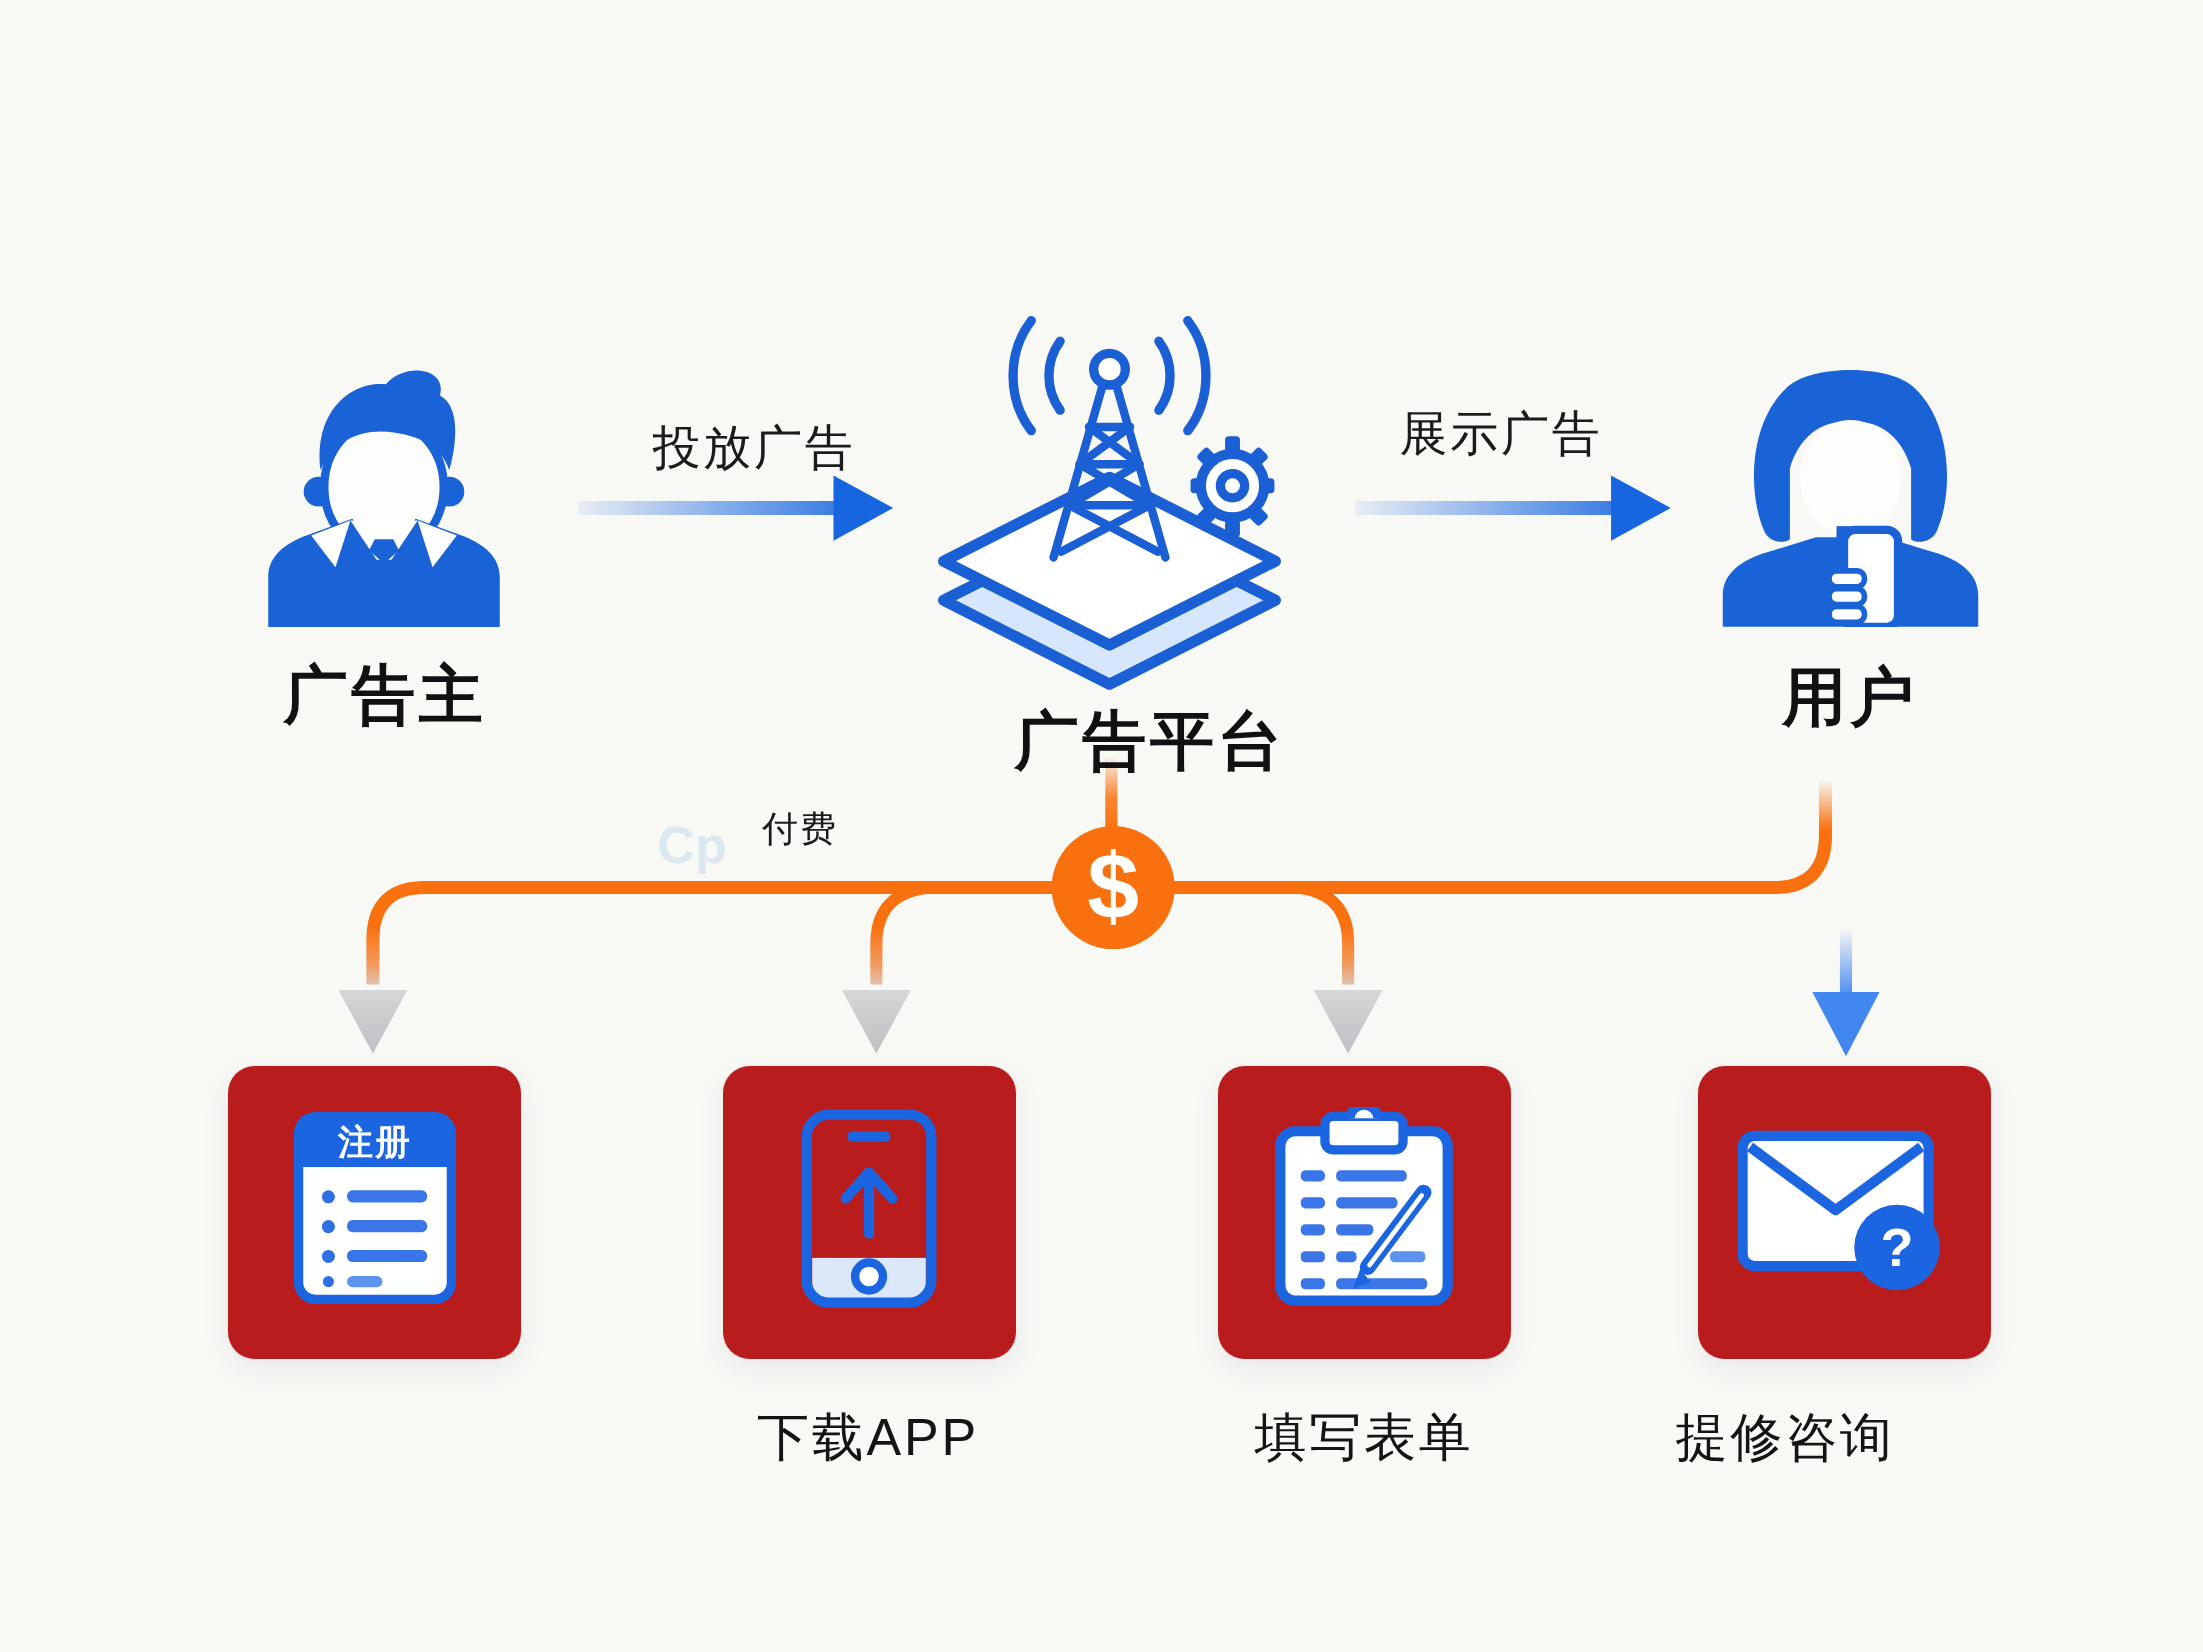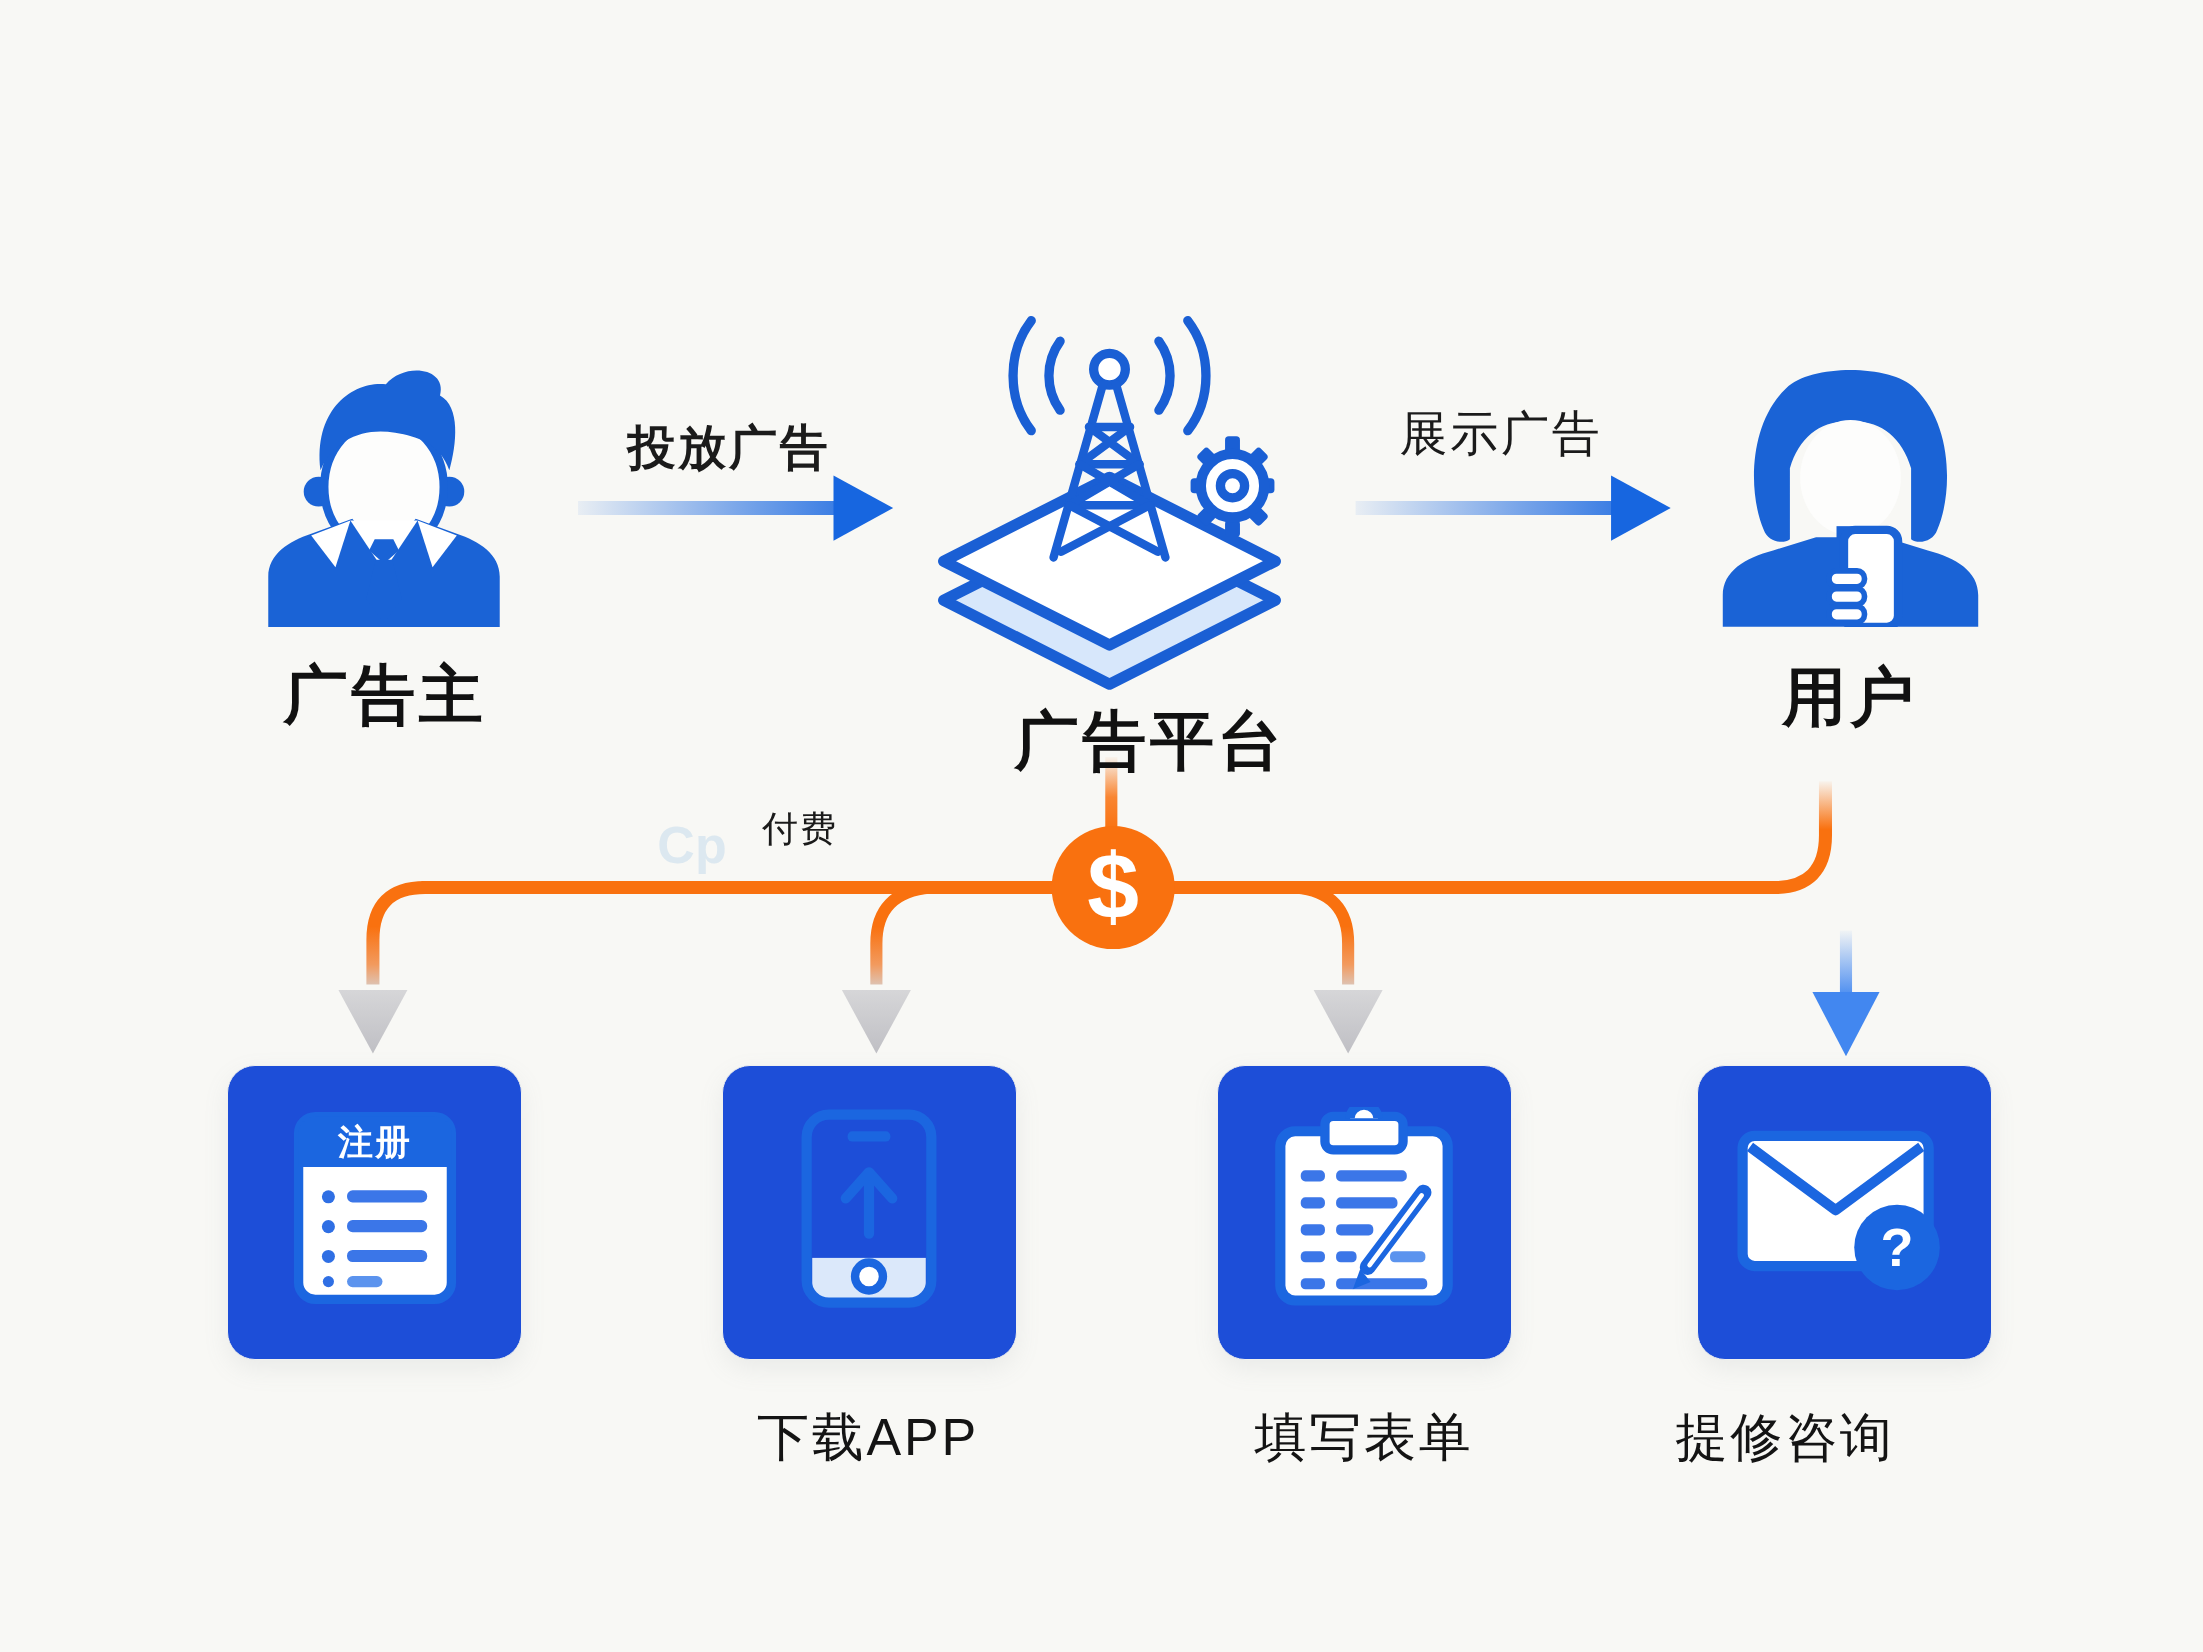--- a/index.html
+++ b/index.html
@@ -10,21 +10,21 @@
     color:#161616;
   }
   .abs{position:absolute;}
   .ctr{transform:translate(-50%,-50%);white-space:nowrap;}
   .top-label{font-size:64px;font-weight:700;color:#111;letter-spacing:3.7px;}
   .arrow-label{font-size:48px;font-weight:500;color:#1b1b1b;letter-spacing:2.8px;}
   .pay-label{font-size:36px;font-weight:500;color:#1b1b1b;letter-spacing:1.9px;}
   .watermark{font-size:52px;font-weight:700;color:rgba(110,170,220,0.20);}
   .card{
     position:absolute;width:293px;height:293px;border-radius:28px;
-    background:#1d4ed8;border:0.9px solid #f1f1ee;
+    background:#b91c1c;border:0.9px solid #f1f1ee;
     box-shadow:0 9.3px 24px rgba(140,145,160,0.12);
   }
   .card-label{font-size:52px;font-weight:500;color:#141414;letter-spacing:2.8px;}
   .dollar{font-size:93px;font-weight:800;color:#ffffff;}
   .badge-text{font-size:35px;font-weight:700;color:#ffffff;letter-spacing:1.9px;}
   .qmark{font-size:54px;font-weight:800;color:#ffffff;}
   svg{display:block;}
 </style>
 </head>
 <body>
@@ -171,21 +171,21 @@
       <rect x="132" y="240" width="38" height="17" rx="8"></rect>
       <rect x="132" y="259" width="38" height="17" rx="8"></rect>
       <rect x="132" y="278" width="38" height="17" rx="8"></rect>
     </g>
   </svg>
 
   <div class="abs ctr top-label" style="left:385px;top:695px;">广告主</div>
   <div class="abs ctr top-label" style="left:1150px;top:697px;margin-top:44px;">广告平台</div>
   <div class="abs ctr top-label" style="left:1850px;top:697px;">用户</div>
 
-  <div class="abs ctr arrow-label" style="left:729px;top:448px;font-weight:bold;">投放广告</div>
+  <div class="abs ctr arrow-label" style="left:754px;top:448px;">投放广告</div>
   <div class="abs ctr arrow-label" style="left:1501px;top:434px;">展示广告</div>
 
   <div class="abs ctr watermark" style="left:692px;top:845px;">Cp</div>
   <div class="abs ctr pay-label" style="left:800px;top:829px;">付费</div>
   <div class="abs ctr dollar" style="left:1113px;top:886px;">$</div>
 
   <div class="card" style="left:227px;top:1065px;">
     <svg class="abs" style="left:65px;top:45px;" width="164" height="194" viewBox="0 0 176 208" aria-hidden="true">
       <rect x="6" y="6" width="164" height="196" rx="18" fill="#ffffff" stroke="#1b66e0" stroke-width="10"></rect>
       <path d="M6,24 A18,18 0 0 1 24,6 H152 A18,18 0 0 1 170,24 V60 H6 Z" fill="#1b66e0"></path>

